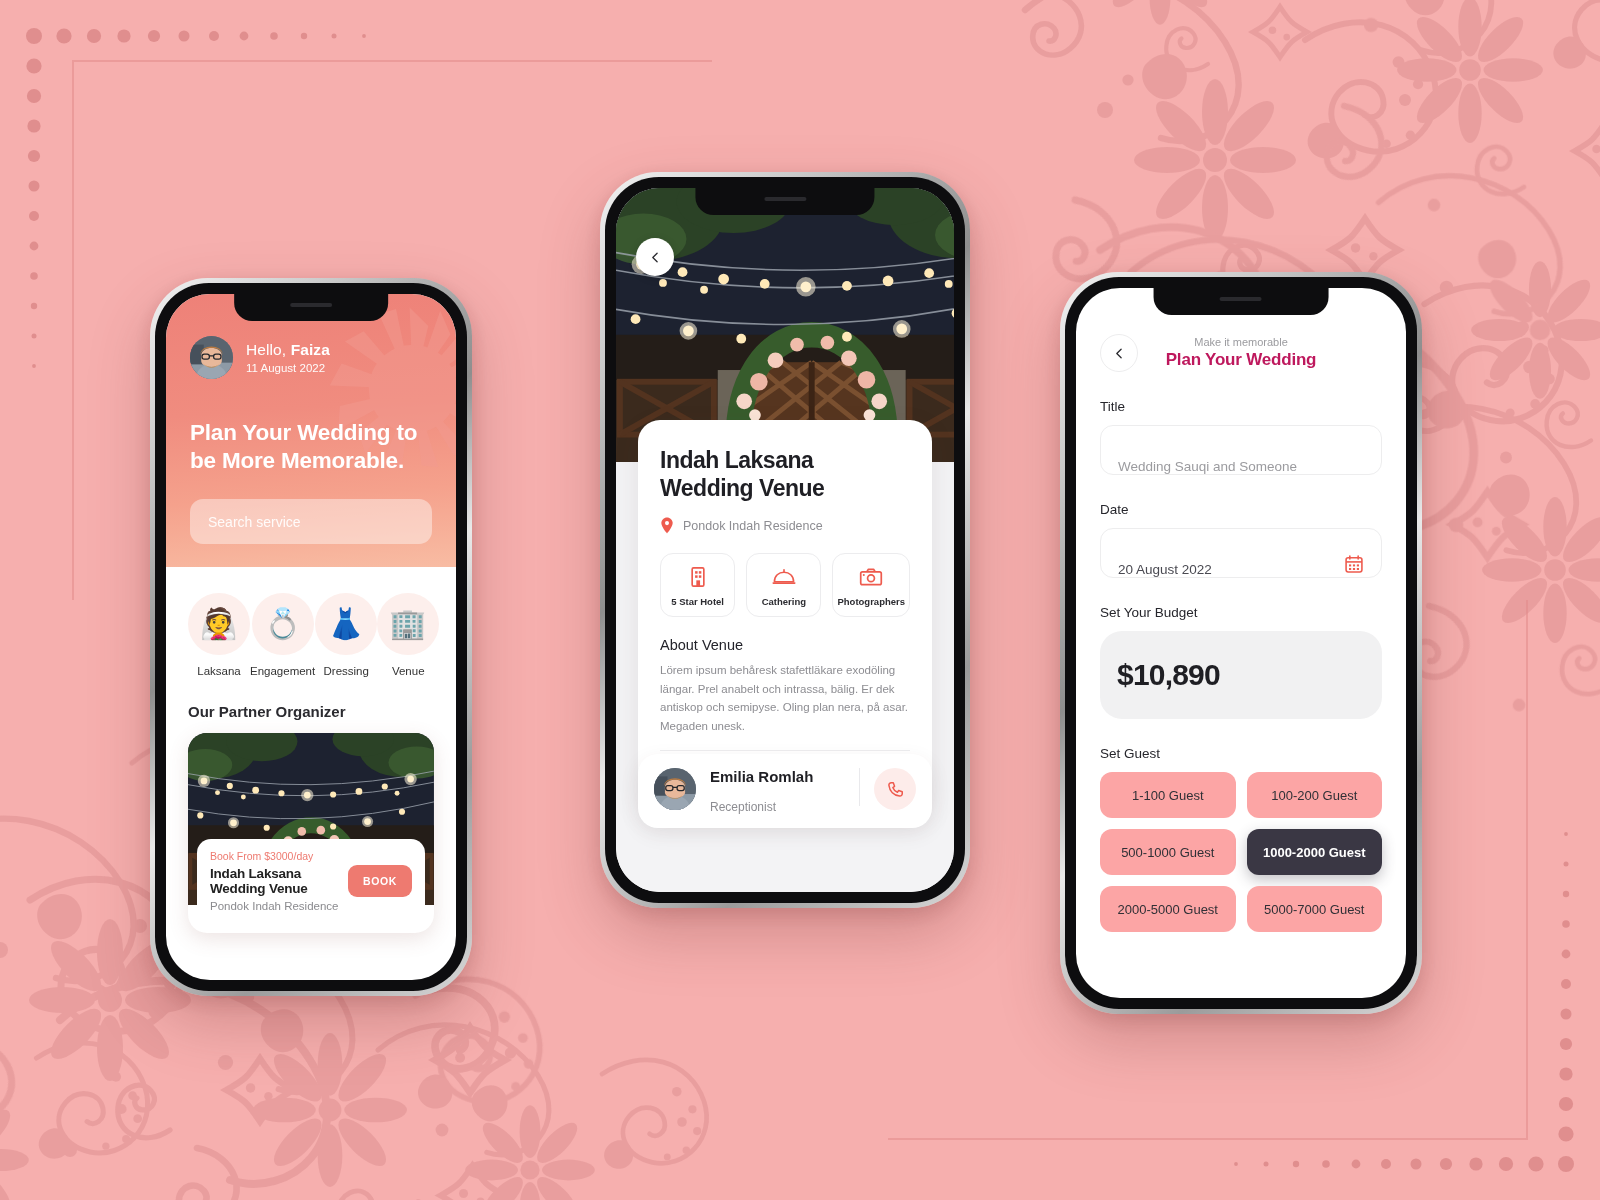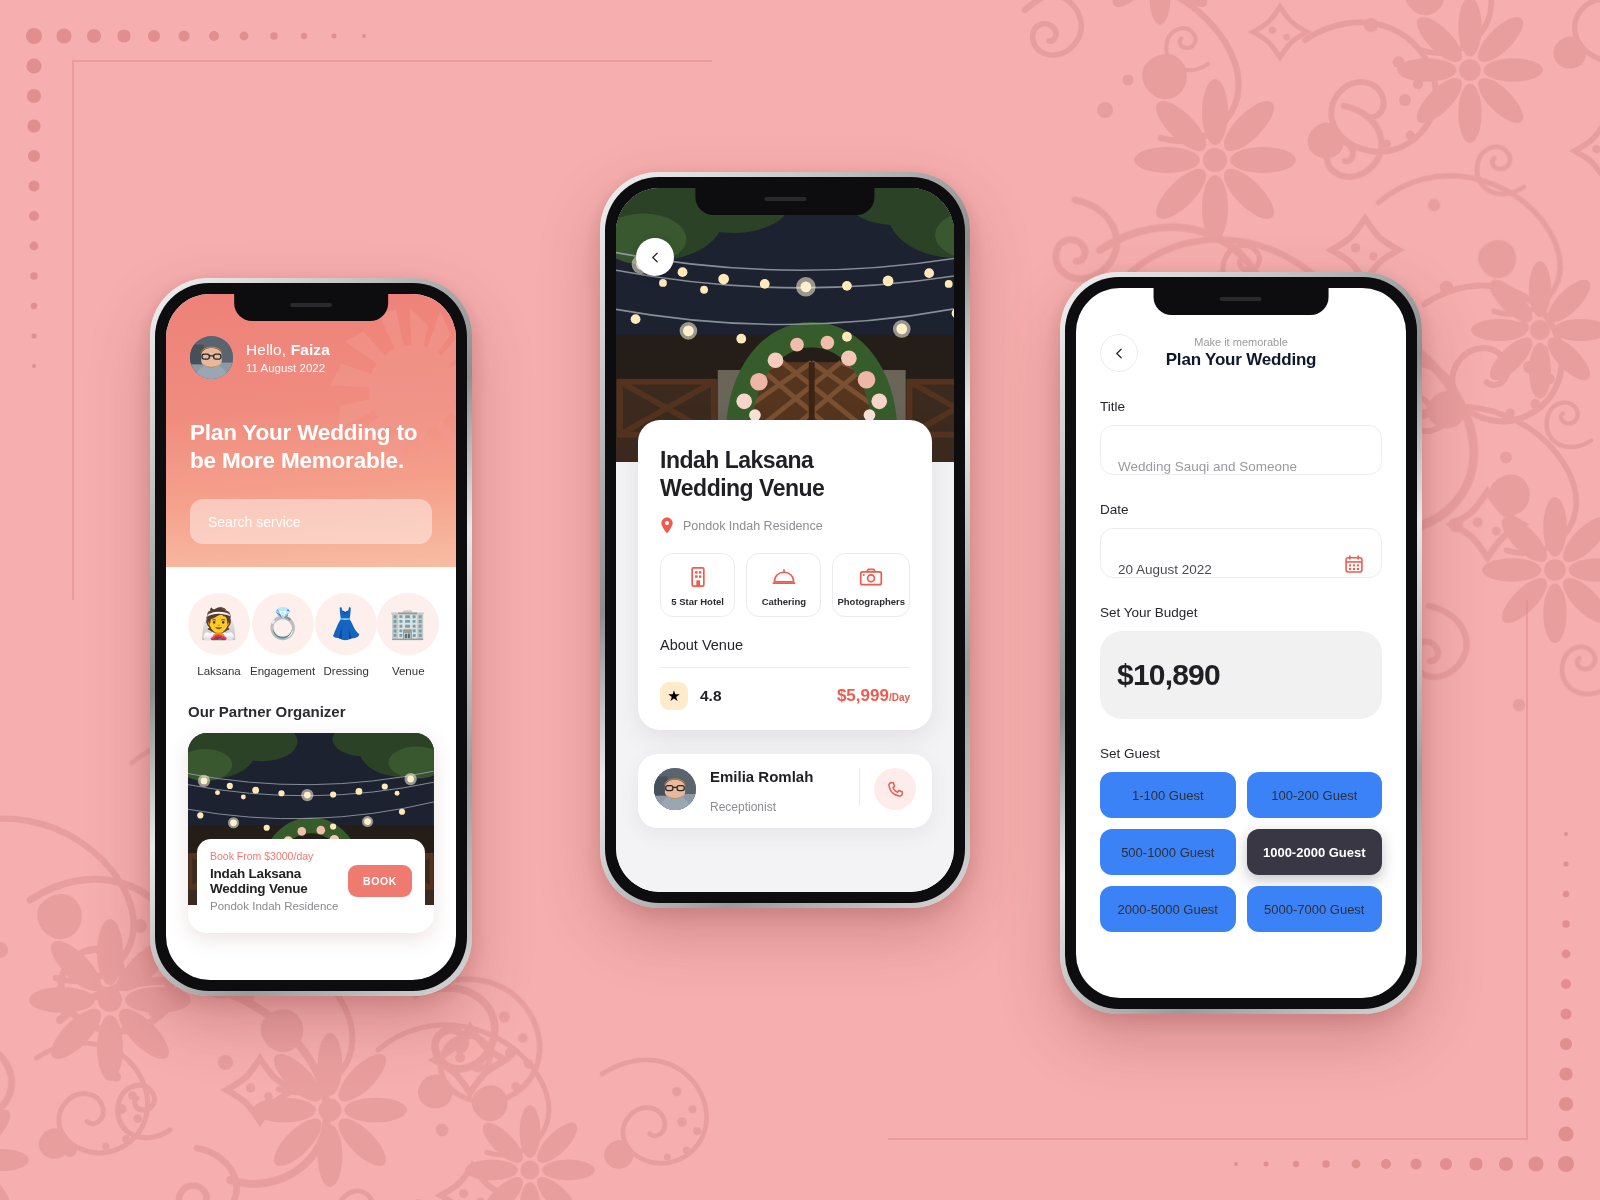--- a/index.html
+++ b/index.html
@@ -177,38 +177,38 @@
   .p3 { padding:46px 24px 0; height:100%; background:#fff; }
   .p3-top { position:relative; display:flex; align-items:center; }
   .p3-back {
     width:38px; height:38px; border-radius:50%; background:#fff;
     border:1px solid #ededee;
     display:flex; align-items:center; justify-content:center; cursor:pointer; flex:none;
     z-index:2;
   }
   .p3-titles { position:absolute; left:0; right:0; text-align:center; }
   .p3-sub { font-size:11px; color:#9b9b9f; }
-  .p3-title { font-size:17px; font-weight:700; color:#0f172a; margin-top:2px; letter-spacing:-.2px; }
+  .p3-title { font-size:17px; font-weight:700; color:#be185d; margin-top:2px; letter-spacing:-.2px; }
   .f-label { font-size:13.5px; color:#26262c; margin:27px 0 11px; }
   .f-input {
     height:50px; border:1px solid #ededee; border-radius:13px;
     display:flex; align-items:flex-end; padding:0 17px;
     font-size:13.5px; color:#8d8d92;
   }
   .f-input .ph { color:#9b9b9f; }
   .f-input .val { color:#4a4a52; }
   .cal-ic { margin-left:auto; }
   .budget-box {
     background:#F1F1F2; border-radius:22px; height:88px;
     display:flex; align-items:center; padding:0 17px;
   }
   .budget-val { font-size:30px; font-weight:700; color:#1f1f24; letter-spacing:-.8px; }
   .guest-grid { display:grid; grid-template-columns:1fr 1fr; gap:11px; margin-top:2px; }
   .g-btn {
-    height:46px; border-radius:12px; background:#3b82f6;
+    height:46px; border-radius:12px; background:#fca5a5;
     display:flex; align-items:center; justify-content:center;
     font-size:13px; color:#303036; cursor:pointer;
   }
   .g-btn.sel { background:#3A3744; color:#fff; font-weight:700;
                box-shadow:0 5px 14px rgba(58,55,68,.3); }
 </style>
 </head>
 <body>
 
 <div class="bg-layer">
@@ -594,20 +594,21 @@
                   <path d="M9 5 L11 2 L17 2 L19 5" fill="none" stroke="#EE5B4E" stroke-width="2" stroke-linejoin="round"></path>
                   <circle cx="14" cy="12.5" r="4" fill="none" stroke="#EE5B4E" stroke-width="2"></circle>
                   <circle cx="5.6" cy="8.6" r="1.2" fill="#EE5B4E"></circle>
                 </svg>
               </div>
               <div class="chip-lb">Photographers</div>
             </div>
           </div>
 
           <div class="about-h">About Venue</div>
+          <div class="about-p">Lörem ipsum behåresk stafettläkare exodöling längar. Prel anabelt och intrassa, bälig. Er dek antiskop och semipyse. Oling plan nera, på asar. Megaden unesk.</div>
           <div class="hr"></div>
 
           <div class="ratingrow">
             <div class="star-box">★</div>
             <div class="rat-val">4.8</div>
             <div class="price">
               <span style="font-size:17px">$5,999</span><span>/Day</span>
             </div>
           </div>
         </div>

